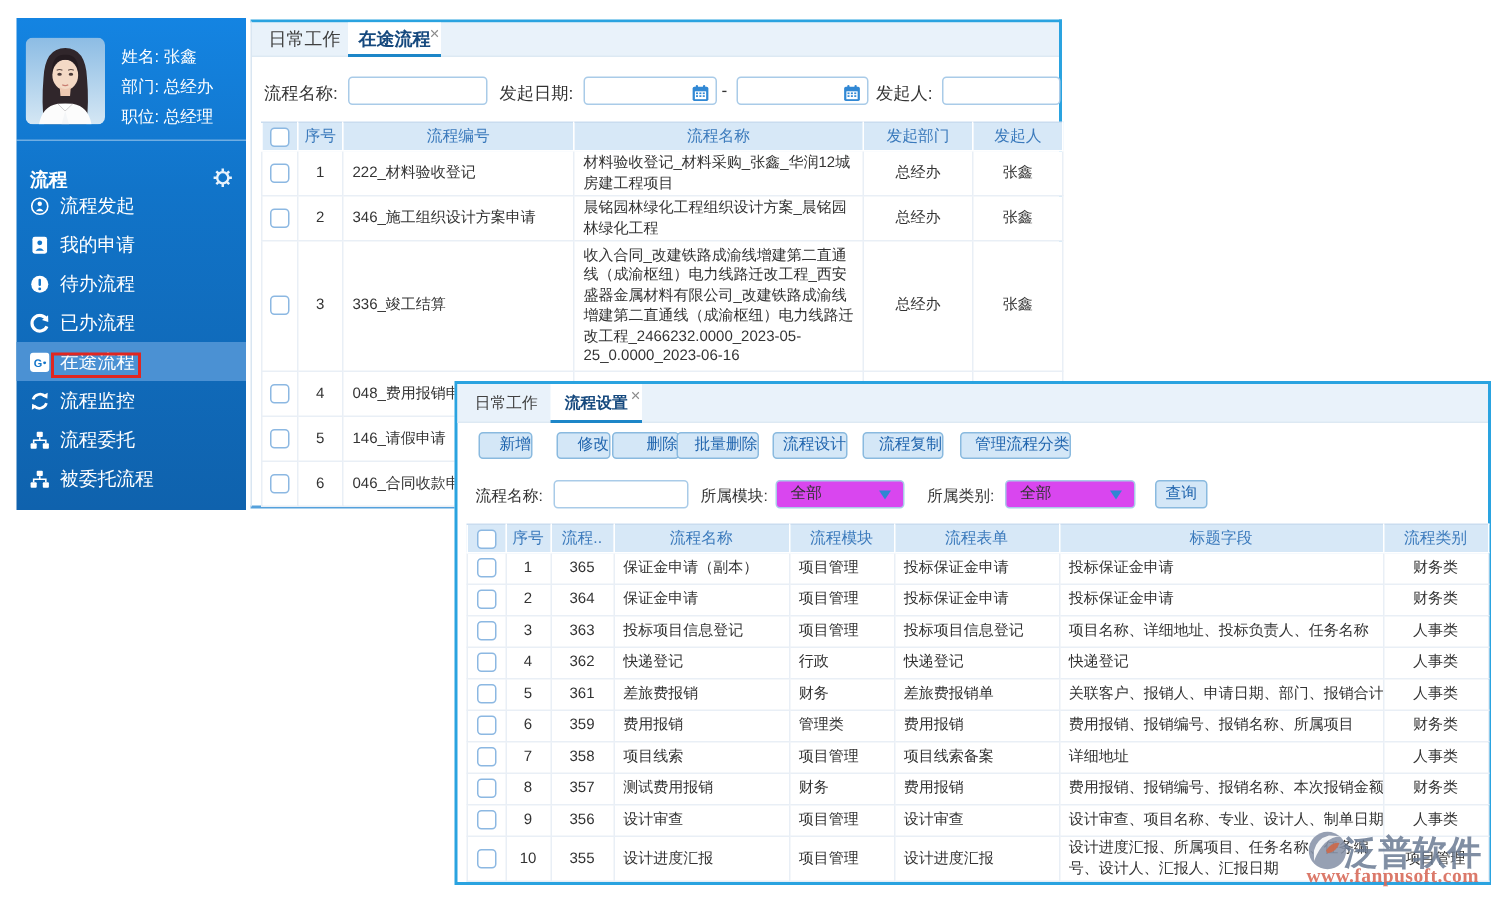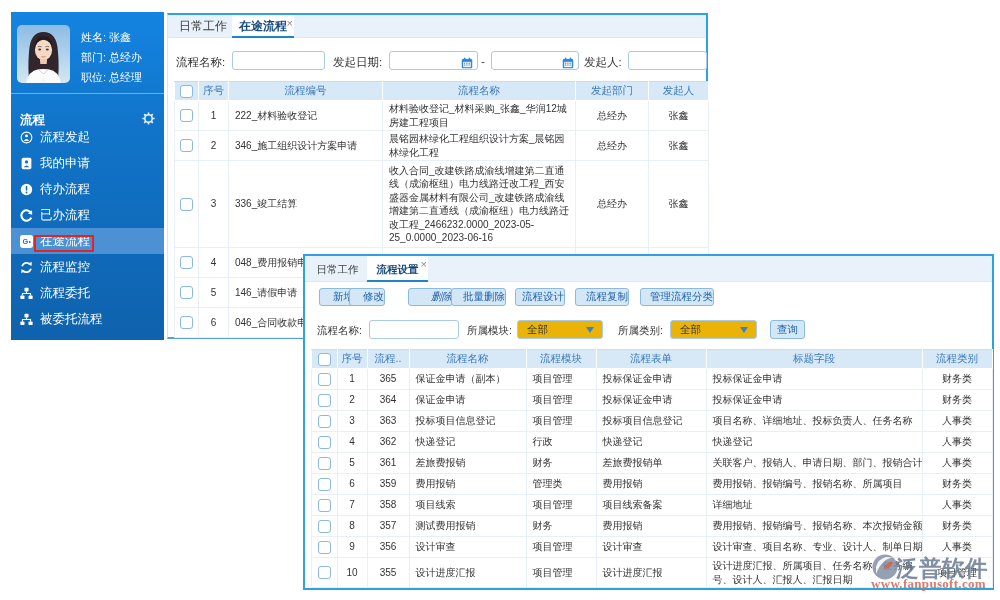--- a/index.html
+++ b/index.html
@@ -37,21 +37,21 @@
 #mtable { position:absolute; left:6px; top:66px; width:534px; }
 
 .cb { display:inline-block; width:13px; height:13px; border:1px solid #8cb8e2; border-radius:3px; background:#fff; vertical-align:middle; }
 
 
 #ovl { left:303px; top:254px; width:691px; height:336px; background:#fff; border:2px solid #2aa3e0; z-index:4; }
 #ovl .tabbar { height:26px; }
 #ovl .tab { height:26px; line-height:26px; font-size:10.5px; }
 #ovl .flabel { font-size:10.5px; }
 .btn { position:absolute; top:32px; height:17.5px; background:#d4e7f7; border:1px solid #8abadf; border-radius:3px; color:#2065ae; font-size:10.5px; text-align:right; line-height:15.5px; }
-.sel { position:absolute; height:19px; background:#eab308; border:1px solid #a9cbe8; border-radius:3px; font-size:10.5px; color:#333; line-height:17px; padding-left:9px; }
+.sel { position:absolute; height:19px; background:#d946ef; border:1px solid #a9cbe8; border-radius:3px; font-size:10.5px; color:#333; line-height:17px; padding-left:9px; }
 .sel .car { position:absolute; right:8px; top:6px; width:0; height:0; border-left:4.5px solid transparent; border-right:4.5px solid transparent; border-top:6px solid #2f86d3; }
 #qbtn { position:absolute; left:465px; top:64px; width:35px; height:19px; background:#d4e7f7; border:1px solid #8abadf; border-radius:3px; color:#2065ae; font-size:10.5px; text-align:center; line-height:17px; }
 #otable { position:absolute; left:5.5px; top:93px; width:681px; }
 #otable td { white-space:nowrap; overflow:hidden; }
 #otable tr.wrap td { white-space:normal; }
 
 
 #logo { left:869px; top:552px; width:125px; height:42px; z-index:9; }
 #lgtxt { position:absolute; left:27px; top:1px; font-size:22.5px; font-weight:bold; color:rgba(106,122,147,.85); letter-spacing:0.5px; white-space:nowrap; }
 #lgurl { position:absolute; left:2px; top:24px; font-family:"Liberation Serif",serif; font-size:13px; letter-spacing:0.3px; font-weight:bold; color:rgba(215,106,90,.9); white-space:nowrap; }
@@ -276,22 +276,22 @@
     </tbody>
       </table>
   </div>
 
   <div id="ovl" class="abs">
     <div class="tabbar">
       <div class="tab" style="left:3px; width:59px;">日常工作</div>
       <div class="tab act" style="left:62px; width:61px;">流程设置<span class="x">×</span></div>
     </div>
     <div class="btn" style="left:14px; width:36px;">新增</div>
-    <div class="btn" style="left:44px; width:36px;">修改</div>
-    <div class="btn" style="left:103px; width:45px;font-style:italic;">删除</div>
+    <div class="btn" style="left:66px; width:36px;">修改</div>
+    <div class="btn" style="left:103px; width:45px;">删除</div>
     <div class="btn" style="left:146px; width:55px;">批量删除</div>
     <div class="btn" style="left:210px; width:50px;">流程设计</div>
     <div class="btn" style="left:270px; width:54px;">流程复制</div>
     <div class="btn" style="left:335px; width:74px;">管理流程分类</div>
     <div class="flabel" style="left:12px; top:68px;">流程名称:</div>
     <div class="finput" style="left:64px; top:64px; width:90px;"></div>
     <div class="flabel" style="left:162px; top:68px;">所属模块:</div>
     <div class="sel" style="left:212px; top:64px; width:86px;">全部<span class="car"></span></div>
     <div class="flabel" style="left:313px; top:68px;">所属类别:</div>
     <div class="sel" style="left:365px; top:64px; width:87px;">全部<span class="car"></span></div>

